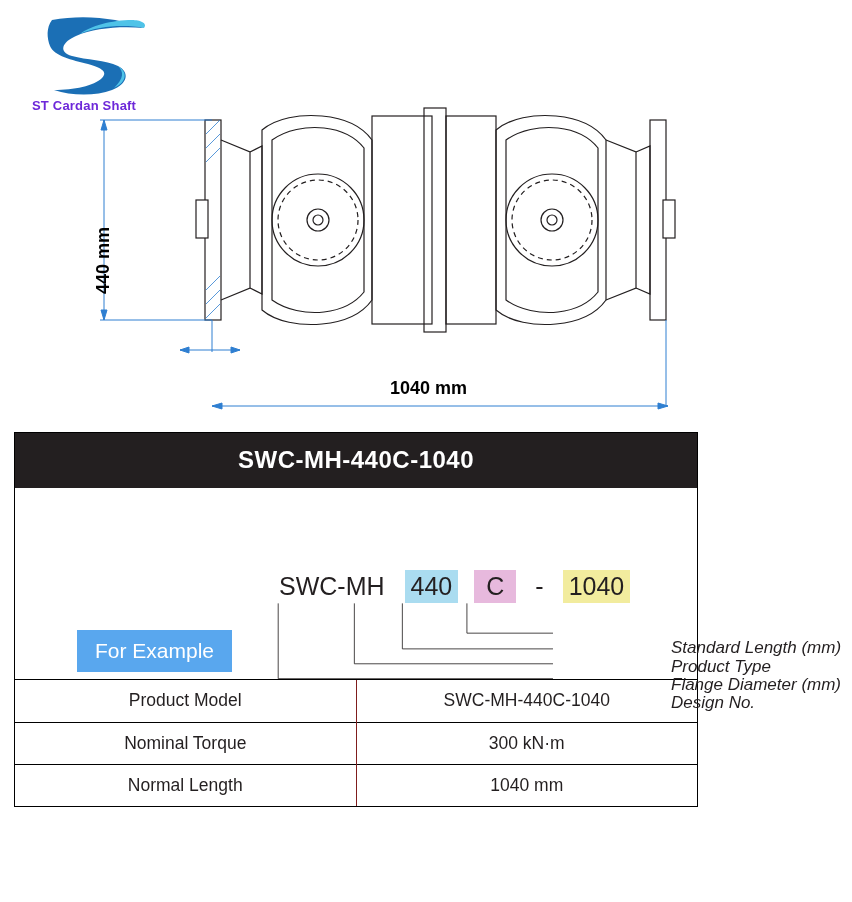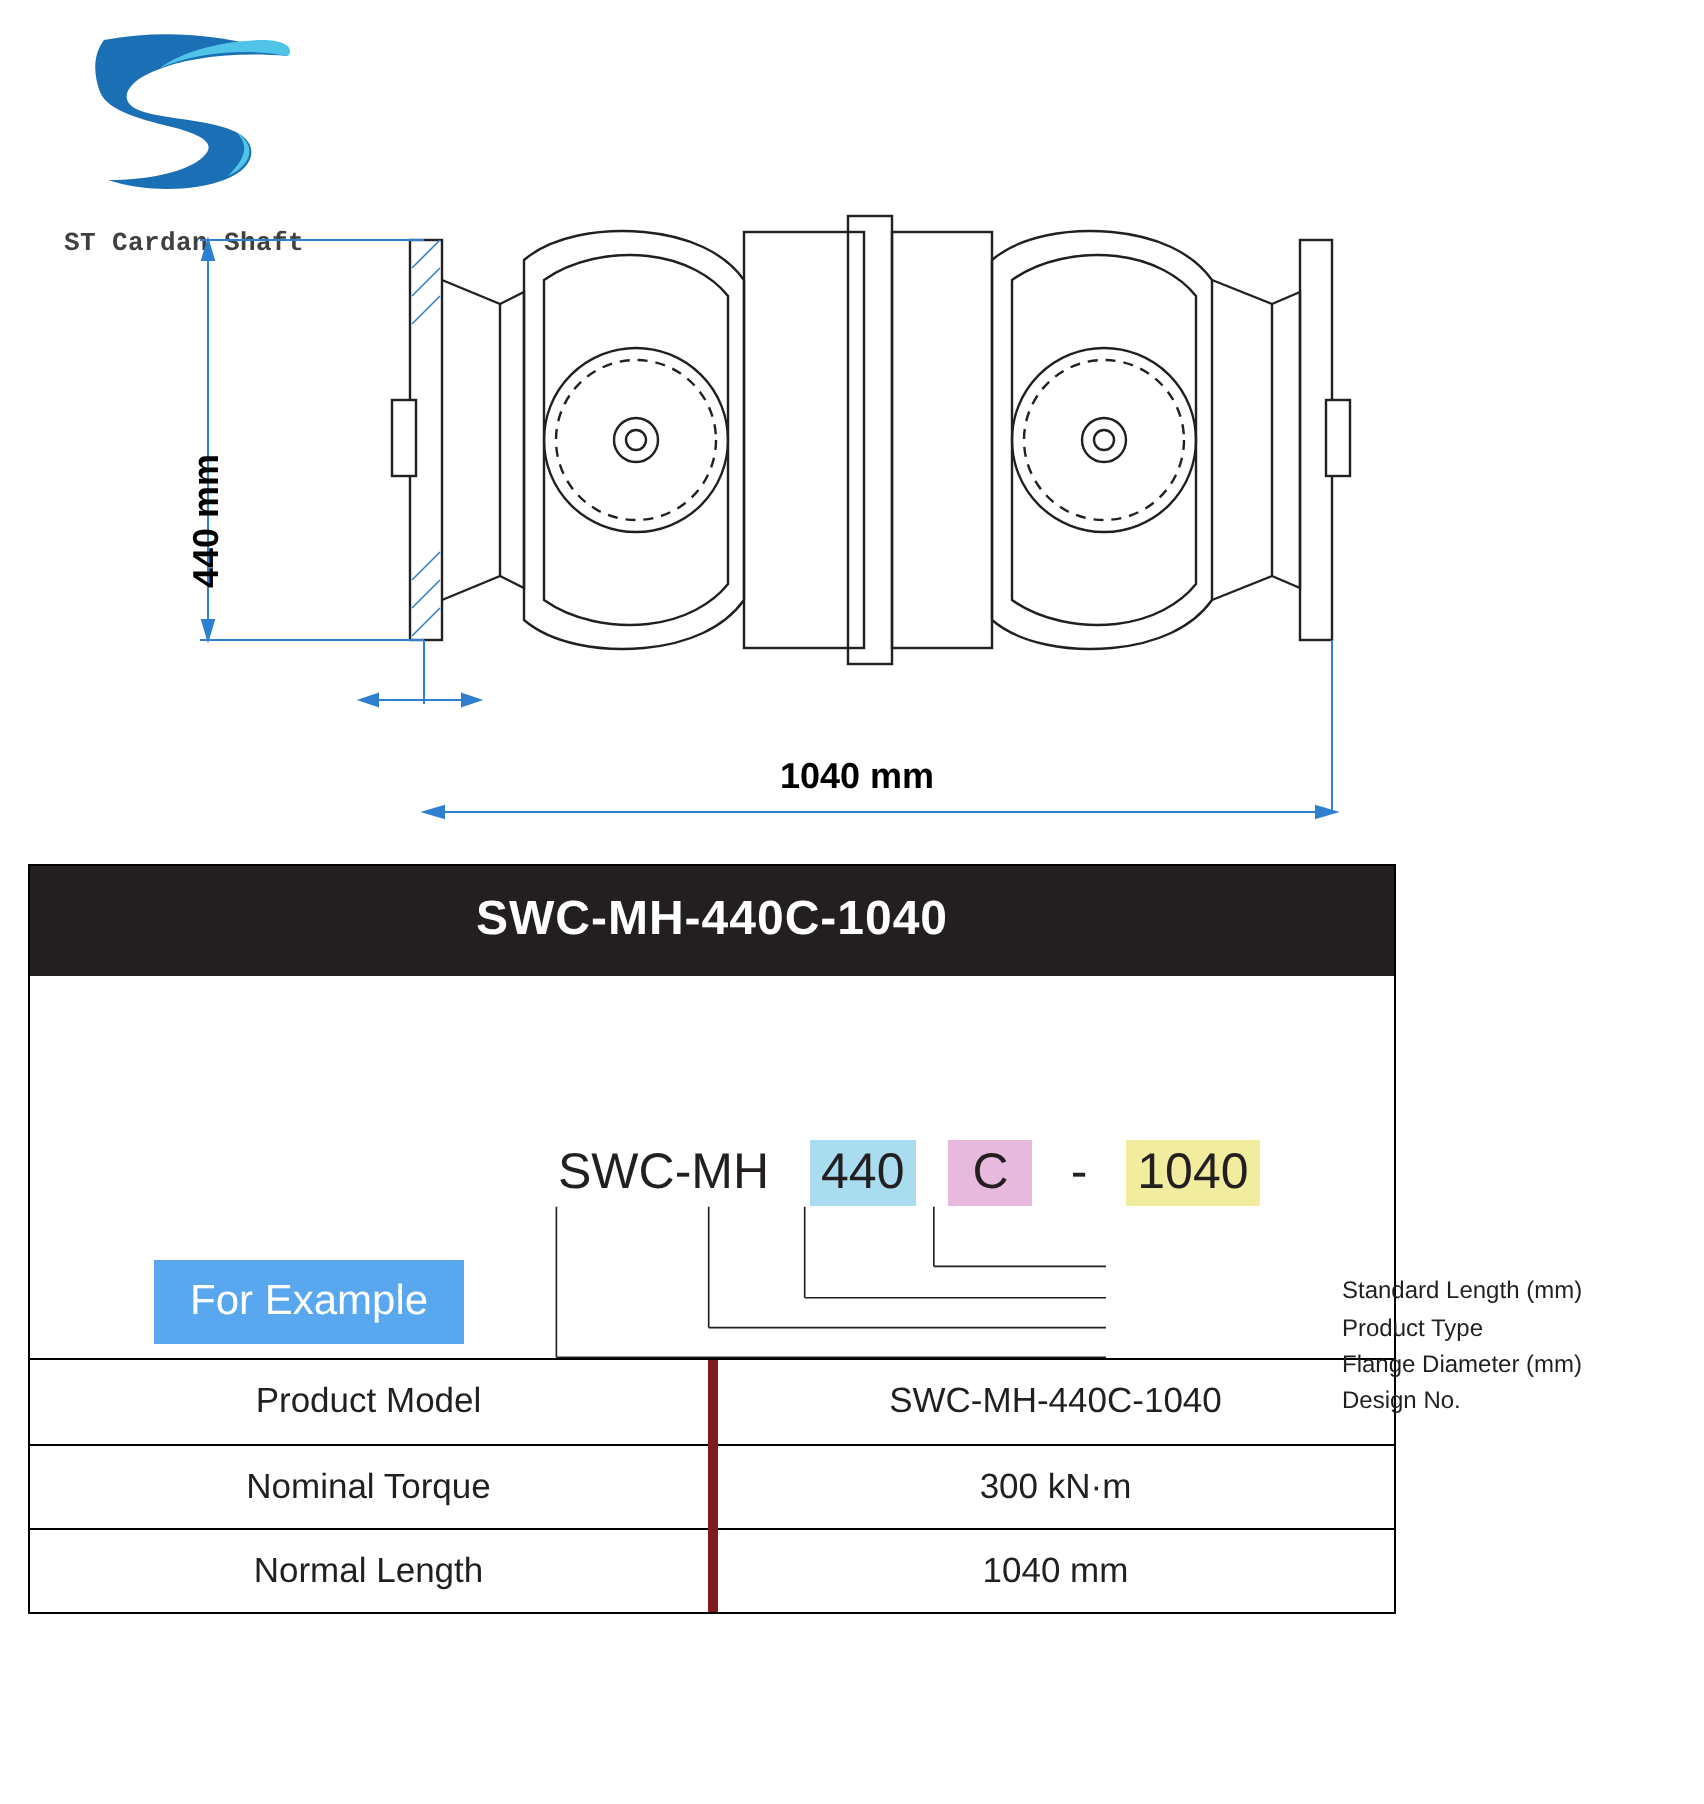--- a/index.html
+++ b/index.html
@@ -15,27 +15,26 @@
 
   
   .logo-wrap {
     position: absolute;
     left: 18px; top: 10px;
     width: 160px; height: 100px;
   }
   .logo-mark { position:absolute; left: 14px; top: 2px; }
   .logo-text {
     position: absolute;
-    left: 14px; top: 104px;
+    left: 14px; top: 88px;
     font-size: 13px;
     font-weight: bold;
-    color: #404040;
+    color: #6d28d9;
     letter-spacing: .2px;
     white-space: nowrap;
-    font-family: Liberation Mono, monospace;
   }
 
   
   .drawing {
     position: absolute;
     left: 0; top: 100px;
     width: 852px; height: 330px;
   }
   .drawing svg { display:block; }
 
@@ -105,44 +104,45 @@
   .seg-c    { background: #e7b9dd; padding: 2px 12px !important; }
   .dash { padding: 0 3px; }
   .seg-1040 { background: #f2ec9e; }
 
   .callouts {
     position: absolute;
     left: 0; top: 0; width: 100%; height: 100%;
   }
   .callout-label {
     position: absolute;
-    font-size: 12px;
+    font-size: 17px;
     color: #231f20;
     white-space: nowrap;
+    font-style: italic;
   }
   .c-std   { left: 656px; top: 150px; }
   .c-type  { left: 656px; top: 169px; }
   .c-flan  { left: 656px; top: 187px; }
   .c-desn  { left: 656px; top: 205px; }
 
   
   table.spec {
     width: 100%;
     border-collapse: collapse;
     table-layout: fixed;
   }
   table.spec td {
     border-top: 1px solid #000;
     height: 42px;
     text-align: center;
     font-size: 17.5px;
     color: #231f20;
   }
   table.spec tr:first-child td { border-top: none; }
-  table.spec td.k { width: 50%; border-right: 5px solid #7f1d1d; }
+  table.spec td.k { width: 50%; border-right: 1px solid #7f1d1d; }
 </style>
 </head>
 <body>
 
 <div class="logo-wrap">
   <div class="logo-mark">
     <svg width="130" height="86" viewBox="0 0 130 86">
       <path d="M20 8 C52 2 86 6 112 16 C88 14 62 16 44 24 C30 30 26 40 40 44 C54 48 74 48 86 54 C98 60 96 72 80 78 C64 84 40 84 22 78 C42 78 62 74 70 66 C76 60 70 56 56 52 C40 48 22 44 18 34 C15 26 14 16 20 8 Z" fill="#1b6fb5"></path>
       <path d="M112 16 C92 12 66 14 48 22 C58 14 80 8 100 8 C108 8 116 11 112 16 Z" fill="#4fc3e8"></path>
       <path d="M86 54 C96 60 95 70 82 76 C92 66 92 60 86 54 Z" fill="#4fc3e8"></path>

